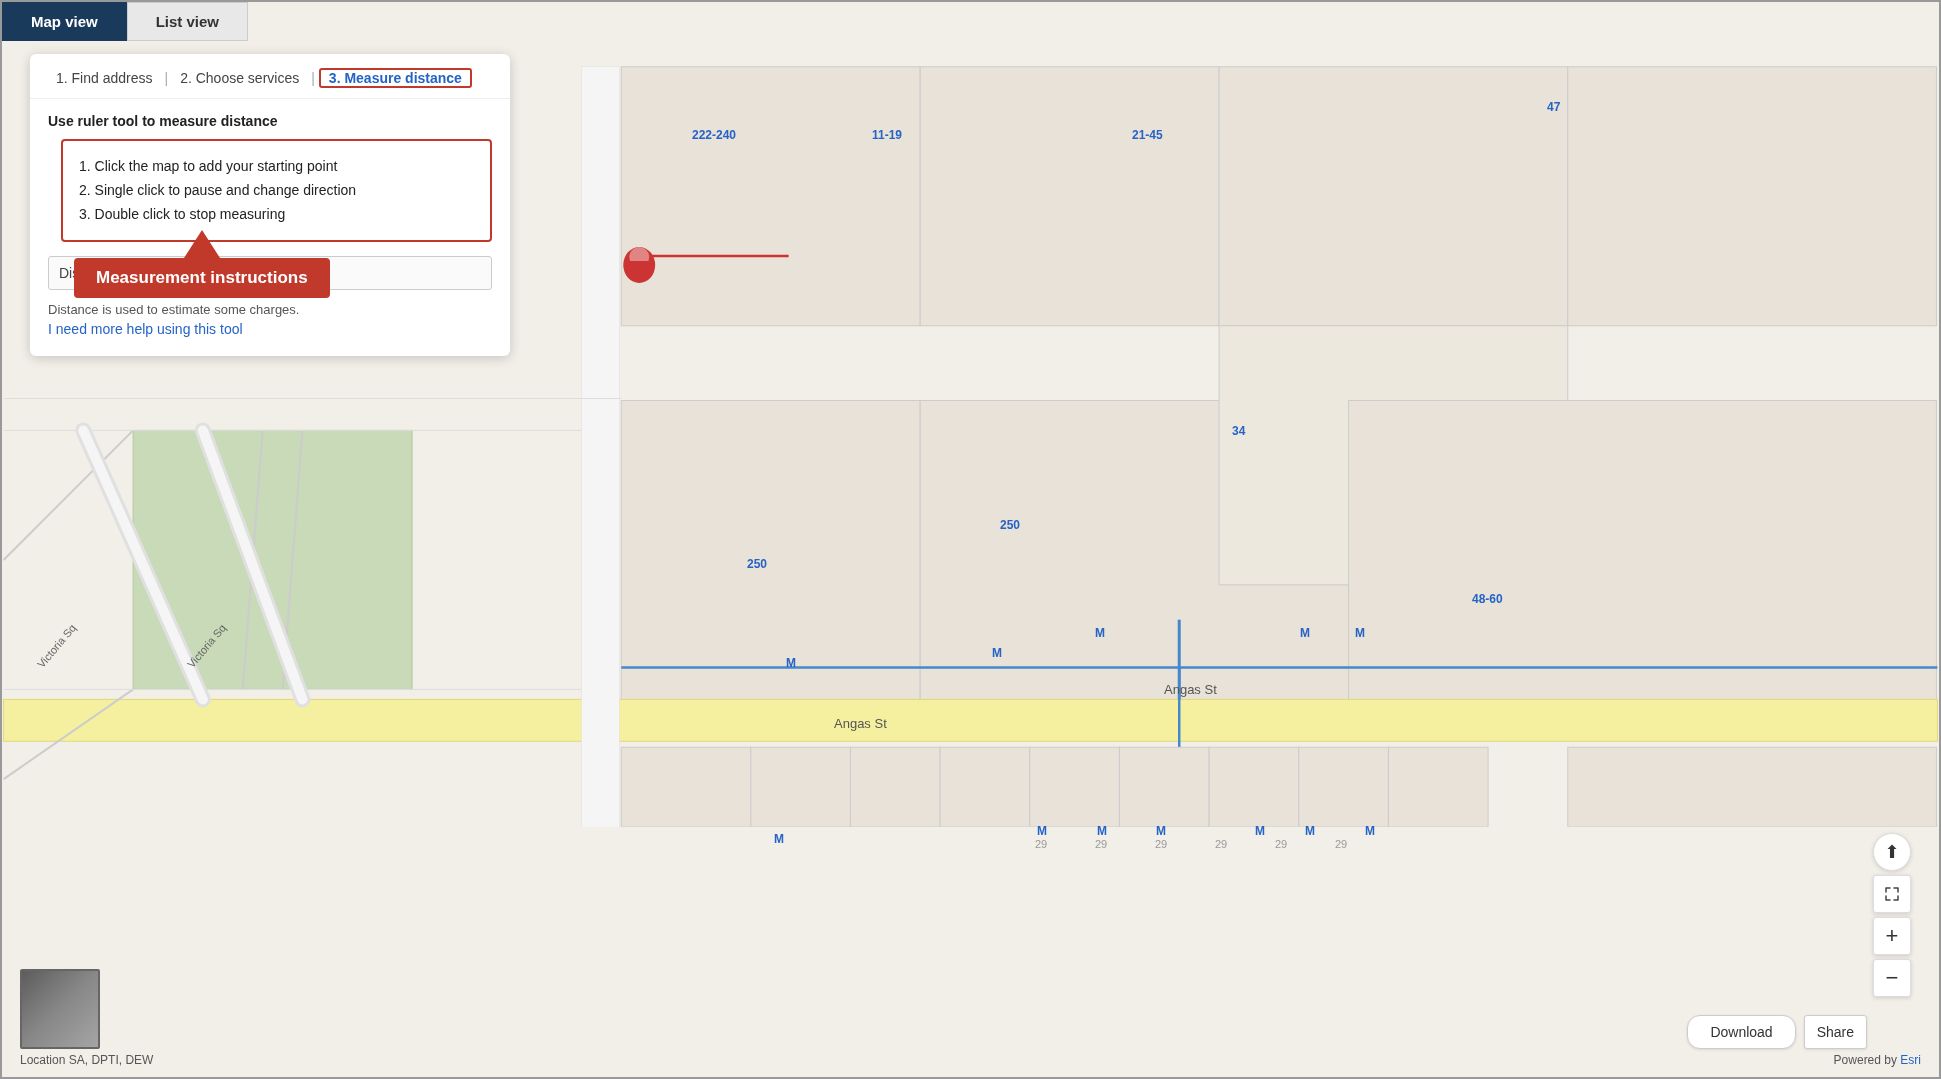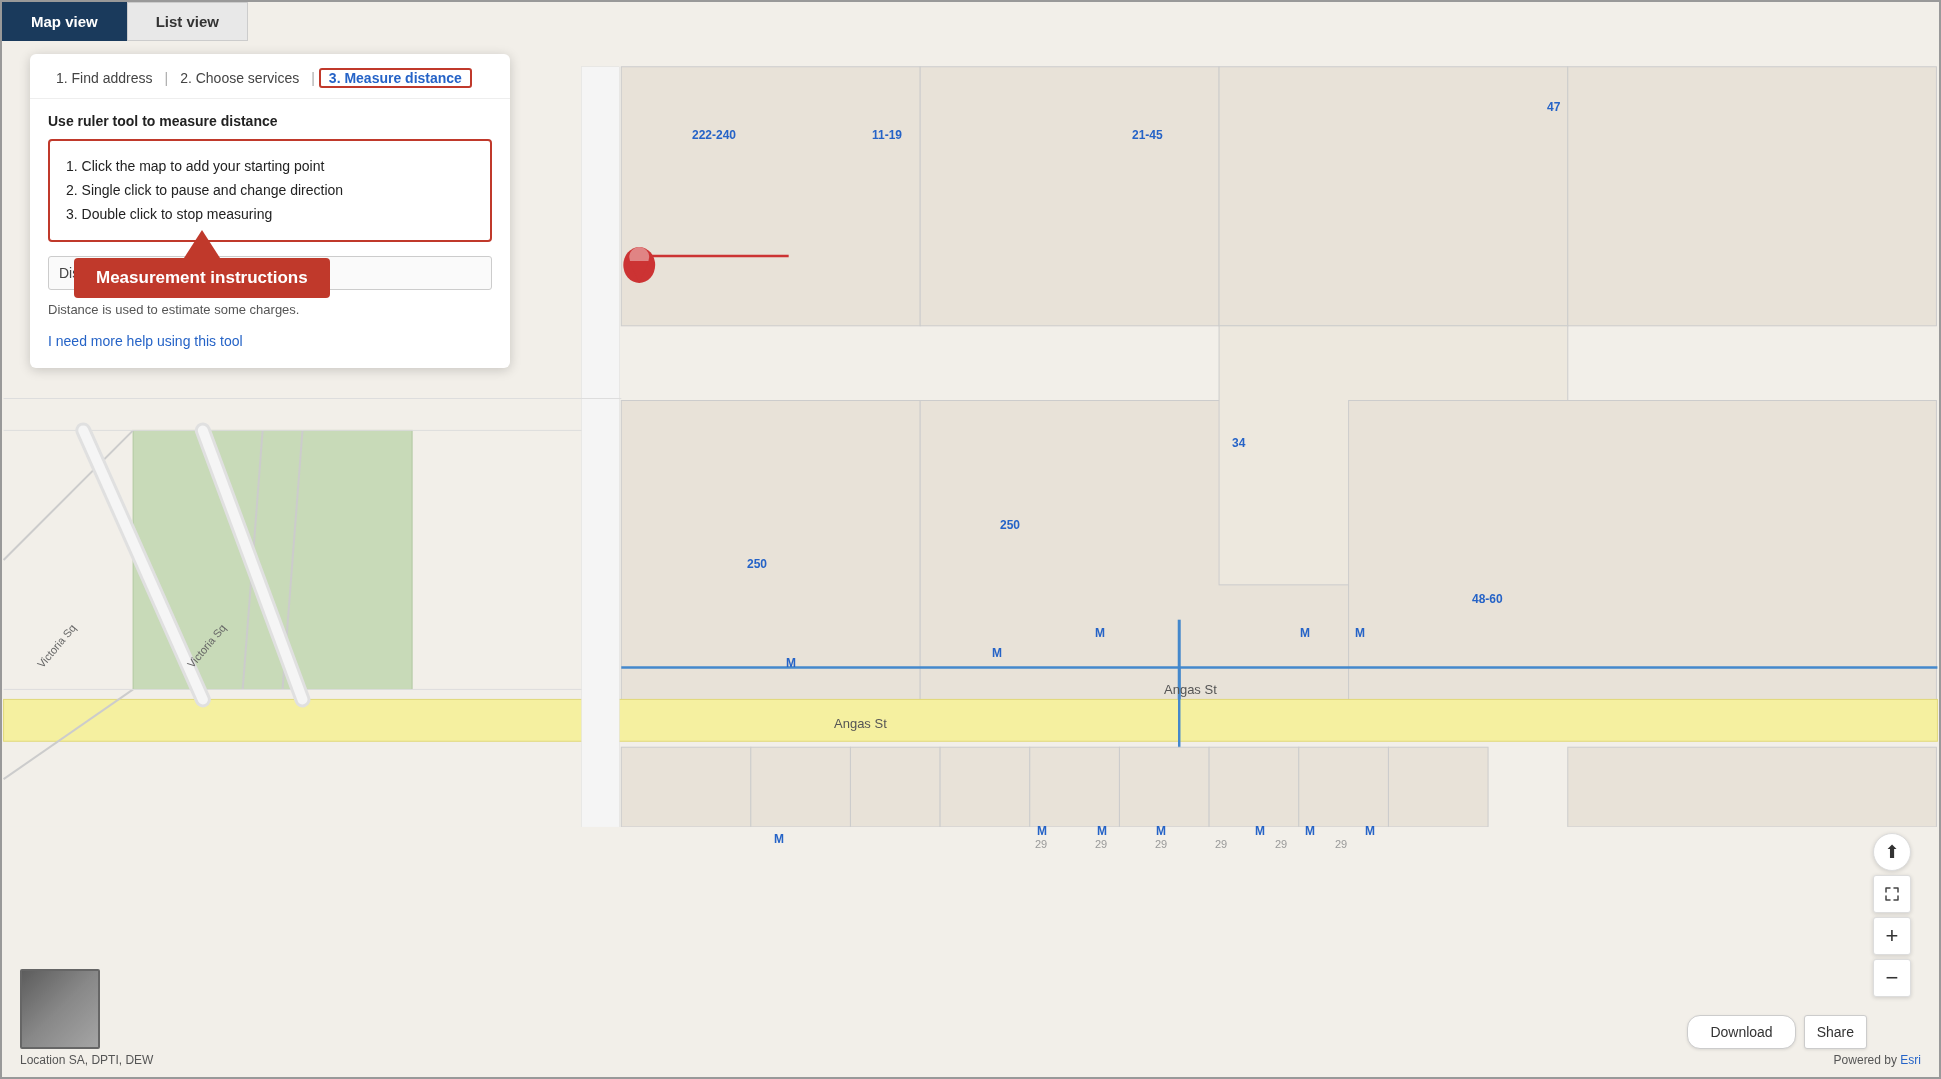--- a/index.html
+++ b/index.html
@@ -111,20 +111,21 @@
       margin-bottom: 10px;
     }
 
     
     .instructions-box {
       border: 2px solid #c0392b;
       border-radius: 4px;
       padding: 14px 16px;
       margin-bottom: 14px;
       background: #fff;
+      margin-left: 13px;
     }
     .instructions-box ol {
       list-style: none;
       padding: 0;
     }
     .instructions-box ol li {
       font-size: 14px;
       color: #222;
       line-height: 1.7;
     }
@@ -140,21 +141,20 @@
       padding: 8px 10px;
       font-size: 14px;
       color: #444;
       background: #fafafa;
     }
 
     
     .distance-note {
       font-size: 13px;
       color: #555;
-      margin-bottom: 12px;
       line-height: 1.5;
     }
 
     
     .help-link {
       color: #2563c7;
       font-size: 14px;
       text-decoration: none;
       cursor: pointer;
     }
@@ -403,21 +403,21 @@
       <line x1="80" y1="430" x2="200" y2="700" stroke="#f5f5f5" stroke-width="10" stroke-linecap="round"></line>
       <line x1="200" y1="430" x2="300" y2="700" stroke="#f5f5f5" stroke-width="10" stroke-linecap="round"></line>
 
       <rect x="0" y="828" width="1941" height="250" fill="#f2efe9"></rect>
     </svg>
 
     <span class="map-label" style="left:690px;top:96px">222-240</span>
     <span class="map-label" style="left:870px;top:96px">11-19</span>
     <span class="map-label" style="left:1130px;top:96px">21-45</span>
     <span class="map-label" style="left:1545px;top:68px">47</span>
-    <span class="map-label" style="left:1230px;top:404px">34</span>
+    <span class="map-label" style="left:1230px;top:392px">34</span>
     <span class="map-label" style="left:745px;top:525px">250</span>
     <span class="map-label" style="left:998px;top:486px">250</span>
     <span class="map-label" style="left:1470px;top:560px">48-60</span>
 
     <span class="map-label" style="left:784px;top:624px;color:#2563c7">M</span>
     <span class="map-label" style="left:990px;top:614px;color:#2563c7">M</span>
     <span class="map-label" style="left:1093px;top:594px;color:#2563c7">M</span>
     <span class="map-label" style="left:1298px;top:594px;color:#2563c7">M</span>
     <span class="map-label" style="left:1353px;top:594px;color:#2563c7">M</span>
     <span class="map-label" style="left:772px;top:800px;color:#2563c7">M</span>

